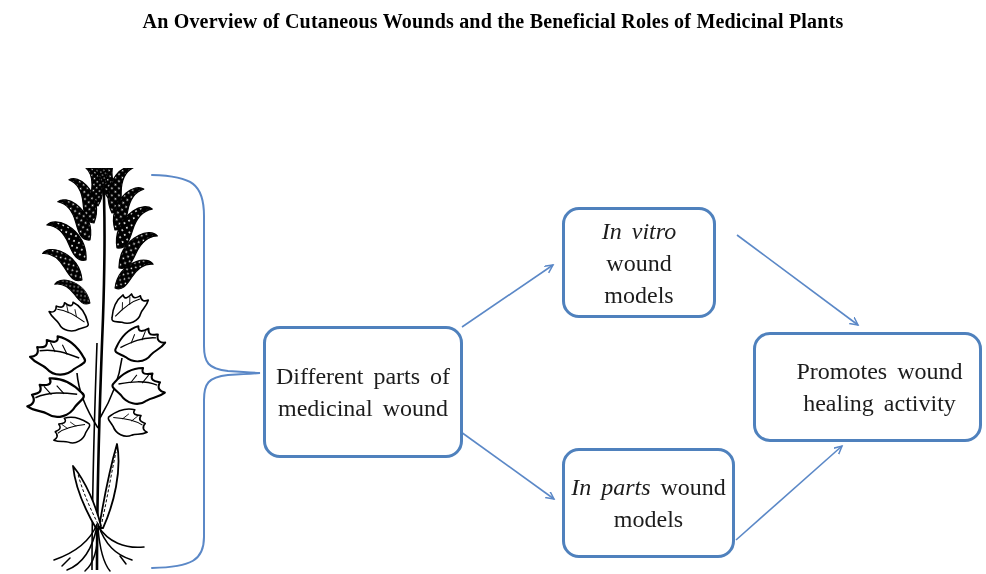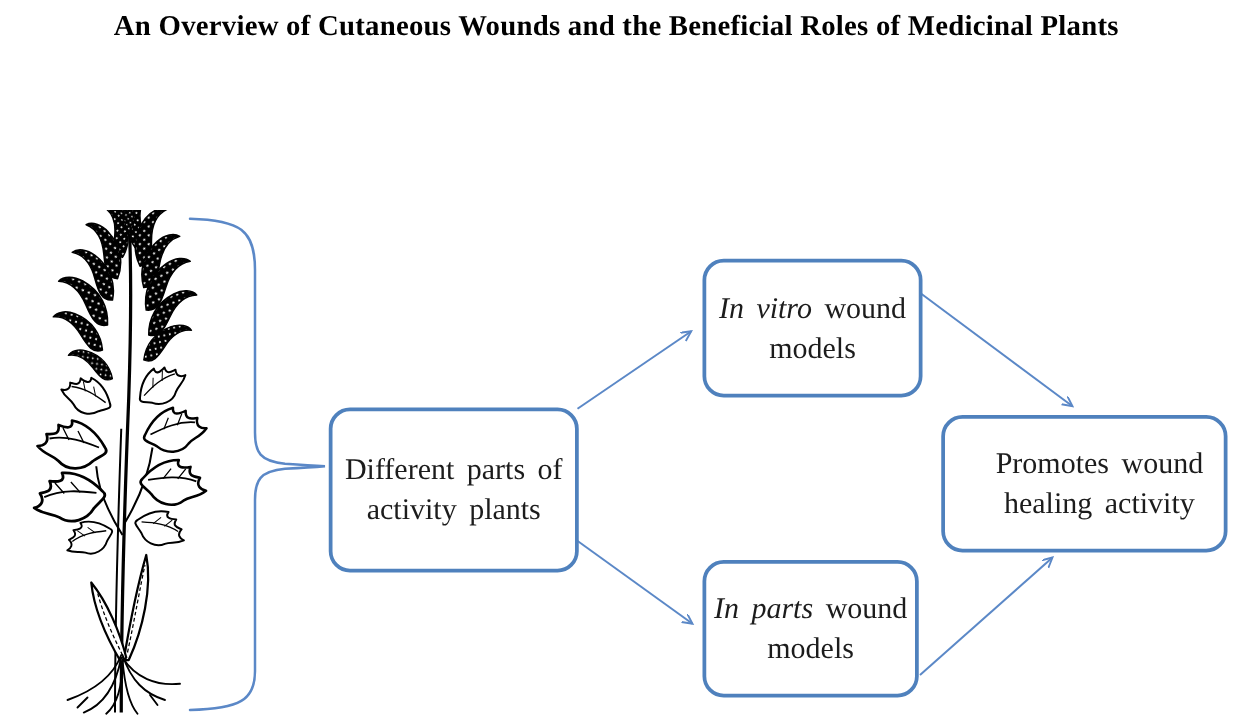--- a/index.html
+++ b/index.html
@@ -2,21 +2,21 @@
 <html><head>
 <meta charset="utf-8">
 <style>
   html,body{margin:0;padding:0;background:#ffffff;}
   body{
     width:986px;height:574px;position:relative;overflow:hidden;
     font-family:"Liberation Serif", serif;
   }
   .title{
     position:absolute;top:8px;left:0;width:986px;text-align:center;
-    font-weight:bold;font-size:23px;line-height:26px;color:#000;
+    font-weight:bold;font-size:20px;line-height:26px;color:#000;
     letter-spacing:0.2px;
   }
   .flowbox{
     position:absolute;box-sizing:border-box;
     border:3px solid #4f81bd;border-radius:17px;background:#ffffff;
     display:flex;align-items:center;justify-content:center;text-align:center;
     font-size:24px;line-height:32px;color:#1c1c1c;word-spacing:4px;
   }
   .flowbox .em{font-style:italic;}
   svg{position:absolute;}
@@ -107,25 +107,25 @@
 
   <line x1="462" y1="327" x2="553" y2="265" stroke="#5b88c7" stroke-width="1.6" marker-end="url(#arrowhead)"></line>
   <line x1="737" y1="235" x2="858" y2="325" stroke="#5b88c7" stroke-width="1.6" marker-end="url(#arrowhead)"></line>
   <line x1="461" y1="432" x2="554" y2="499" stroke="#5b88c7" stroke-width="1.6" marker-end="url(#arrowhead)"></line>
   <line x1="736" y1="540" x2="842" y2="446" stroke="#5b88c7" stroke-width="1.6" marker-end="url(#arrowhead)"></line>
 </svg>
 
 <div class="flowbox" style="left:263px;top:326px;width:200px;height:132px;">
   <div>
     <span>Different parts of</span><br>
-    <span>activity plants</span>
+    <span>medicinal wound</span>
   </div>
 </div>
 
-<div class="flowbox" style="left:562px;top:207px;width:176px;height:111px;">
+<div class="flowbox" style="left:562px;top:207px;width:154px;height:111px;">
   <div>
     <span class="em">In vitro</span><span> wound</span><br>
     <span>models</span>
   </div>
 </div>
 
 <div class="flowbox" style="left:562px;top:448px;width:173px;height:110px;">
   <div>
     <span class="em">In parts</span><span> wound</span><br>
     <span>models</span>

